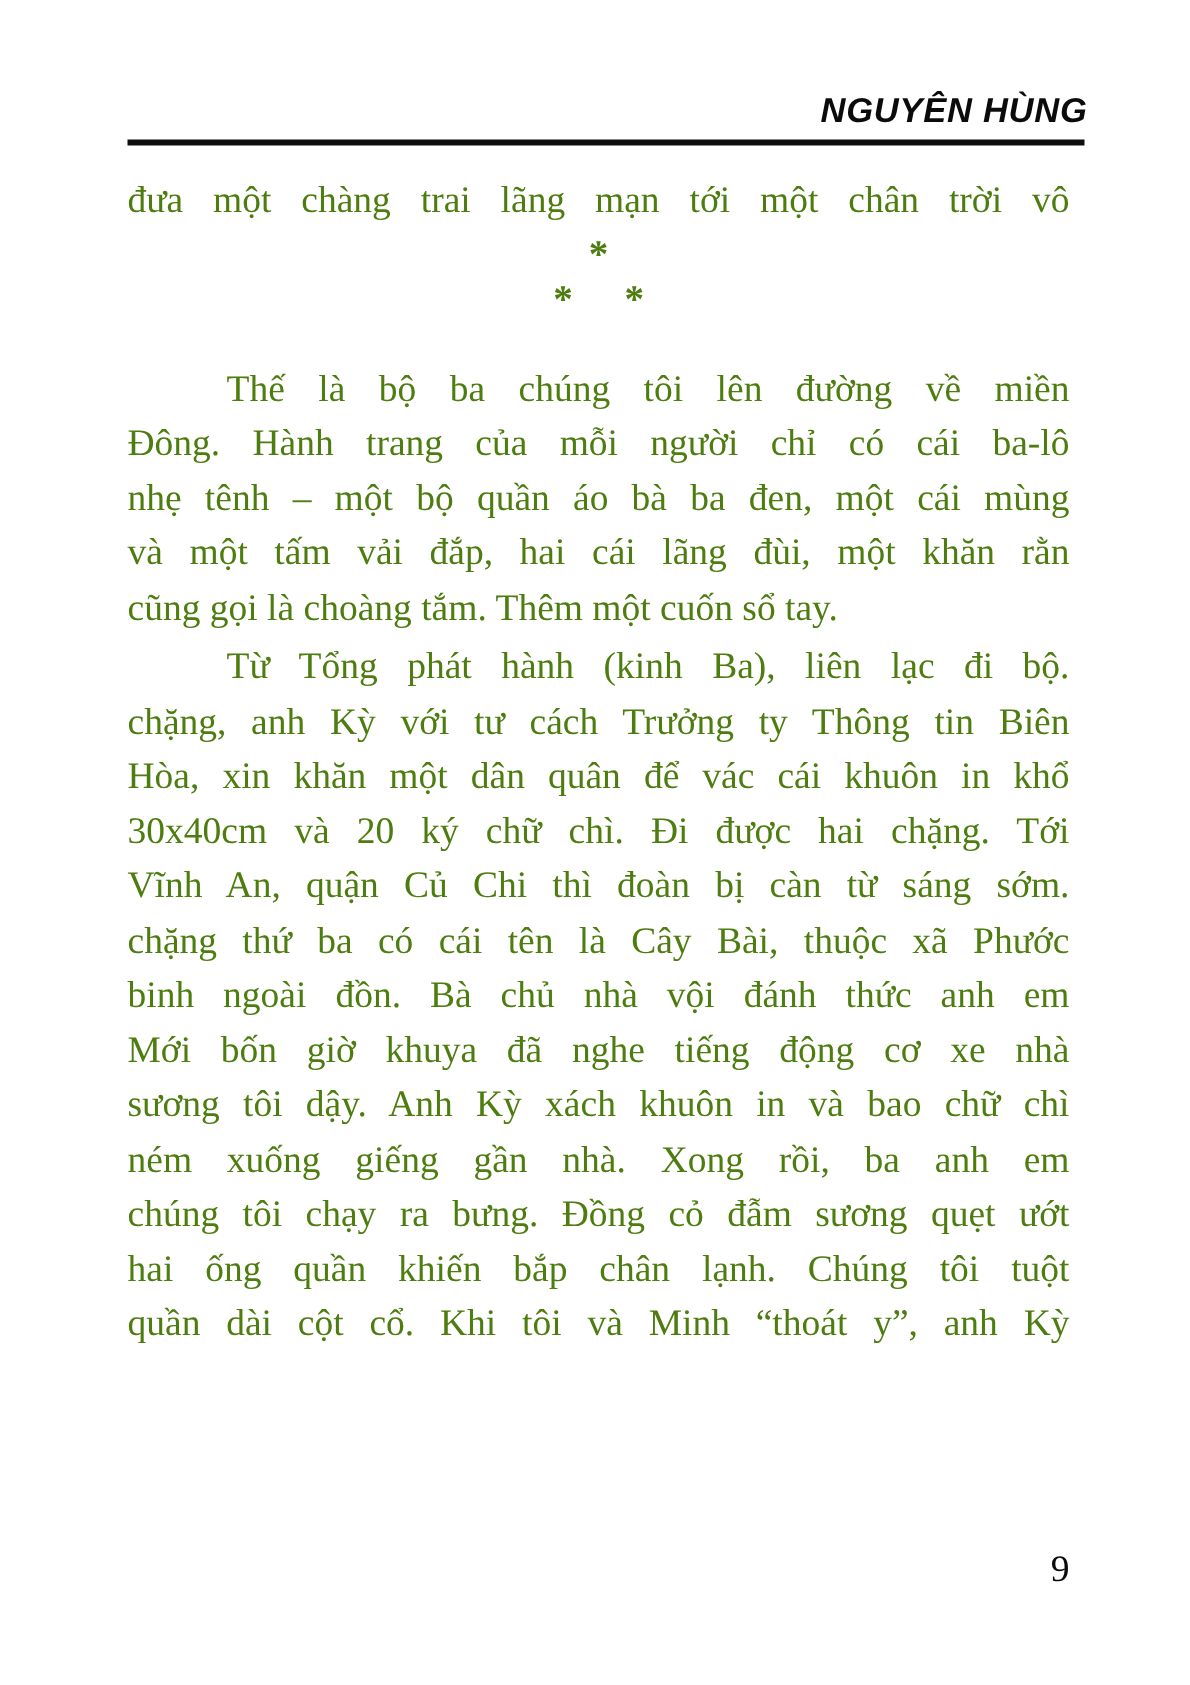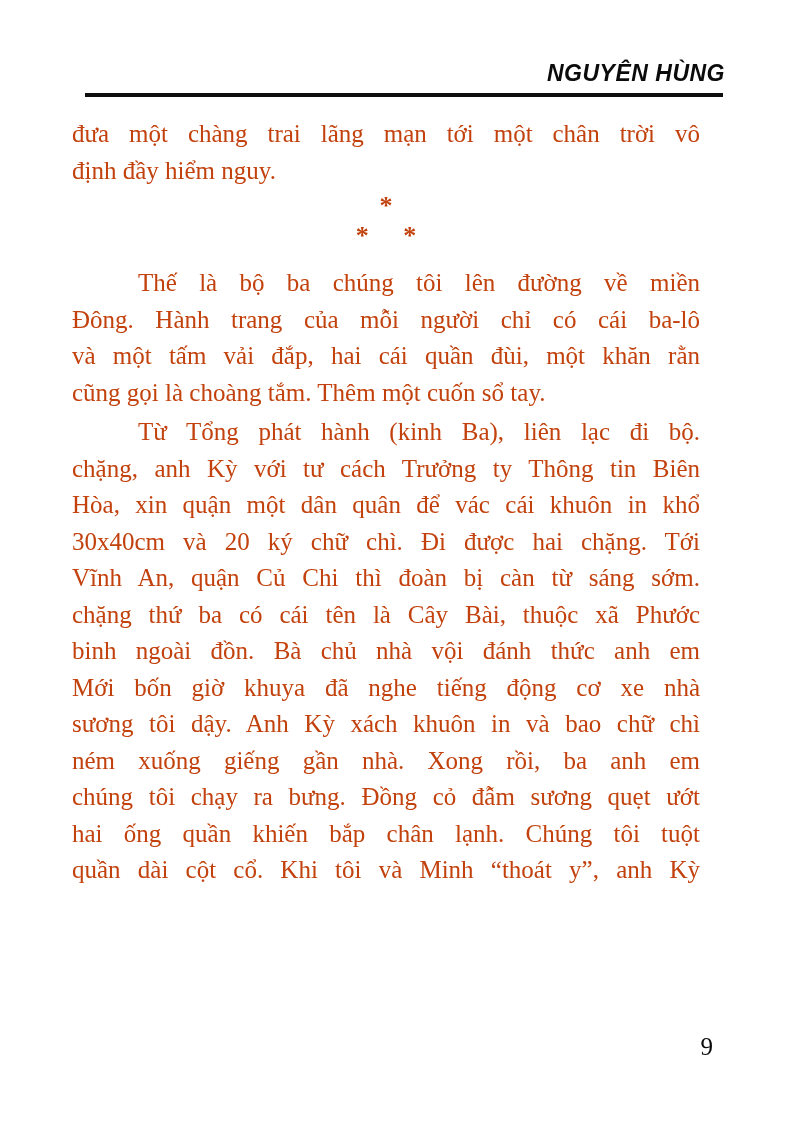--- a/index.html
+++ b/index.html
@@ -30,39 +30,39 @@
     position: absolute;
     top: 93px;
     left: 85px;
     width: 638px;
     height: 4px;
     background: #0e0e0e;
   }
   .content {
     position: absolute;
     top: 116px;
-    left: 72px;
+    left: 85px;
     width: 628px;
     font-family: "Liberation Serif", serif;
     font-size: 25px;
     line-height: 36.5px;
-    color: #c2410c;
+    color: #4d7c0f;
   }
   .para { margin: 0; }
   .ln {
     text-align: justify;
     text-align-last: justify;
   }
   .ln.lastline {
     text-align-last: left;
   }
   .para.indent .ln:first-child {
     text-indent: 66px;
   }
-  .para.p2 { margin-top: 14px; }
+  .para.p2 { margin-top: 27px; }
   .para.p3 { margin-top: 3px; }
   .separator {
     margin-top: 2px;
     height: 60px;
     font-family: "Liberation Serif", serif;
     font-weight: bold;
     font-size: 26px;
     line-height: 30px;
     text-align: center;
   }
@@ -87,44 +87,44 @@
   <div class="running-header">
     <span>NGUYÊN HÙNG</span>
   </div>
 
   <div class="header-rule"></div>
 
   <div class="content">
 
     <div class="para">
       <div class="ln">đưa một chàng trai lãng mạn tới một chân trời vô</div>
-      <div class="ln lastline">định đầy hiểm nguy.</div>
     </div>
 
     <div class="separator">
       <div class="sep-row">
         <span>*</span>
       </div>
       <div class="sep-row two">
         <span>*</span>
         <span>*</span>
       </div>
     </div>
 
     <div class="para indent p2">
       <div class="ln">Thế là bộ ba chúng tôi lên đường về miền</div>
       <div class="ln">Đông. Hành trang của mỗi người chỉ có cái ba-lô</div>
-      <div class="ln">và một tấm vải đắp, hai cái quần đùi, một khăn rằn</div>
+      <div class="ln">nhẹ tênh – một bộ quần áo bà ba đen, một cái mùng</div>
+      <div class="ln">và một tấm vải đắp, hai cái lãng đùi, một khăn rằn</div>
       <div class="ln lastline">cũng gọi là choàng tắm. Thêm một cuốn sổ tay.</div>
     </div>
 
     <div class="para indent p3">
       <div class="ln">Từ Tổng phát hành (kinh Ba), liên lạc đi bộ.</div>
       <div class="ln">chặng, anh Kỳ với tư cách Trưởng ty Thông tin Biên</div>
-      <div class="ln">Hòa, xin quận một dân quân để vác cái khuôn in khổ</div>
+      <div class="ln">Hòa, xin khăn một dân quân để vác cái khuôn in khổ</div>
       <div class="ln">30x40cm và 20 ký chữ chì. Đi được hai chặng. Tới</div>
       <div class="ln">Vĩnh An, quận Củ Chi thì đoàn bị càn từ sáng sớm.</div>
       <div class="ln">chặng thứ ba có cái tên là Cây Bài, thuộc xã Phước</div>
       <div class="ln">binh ngoài đồn. Bà chủ nhà vội đánh thức anh em</div>
       <div class="ln">Mới bốn giờ khuya đã nghe tiếng động cơ xe nhà</div>
       <div class="ln">sương tôi dậy. Anh Kỳ xách khuôn in và bao chữ chì</div>
       <div class="ln">ném xuống giếng gần nhà. Xong rồi, ba anh em</div>
       <div class="ln">chúng tôi chạy ra bưng. Đồng cỏ đẫm sương quẹt ướt</div>
       <div class="ln">hai ống quần khiến bắp chân lạnh. Chúng tôi tuột</div>
       <div class="ln">quần dài cột cổ. Khi tôi và Minh “thoát y”, anh Kỳ</div>

